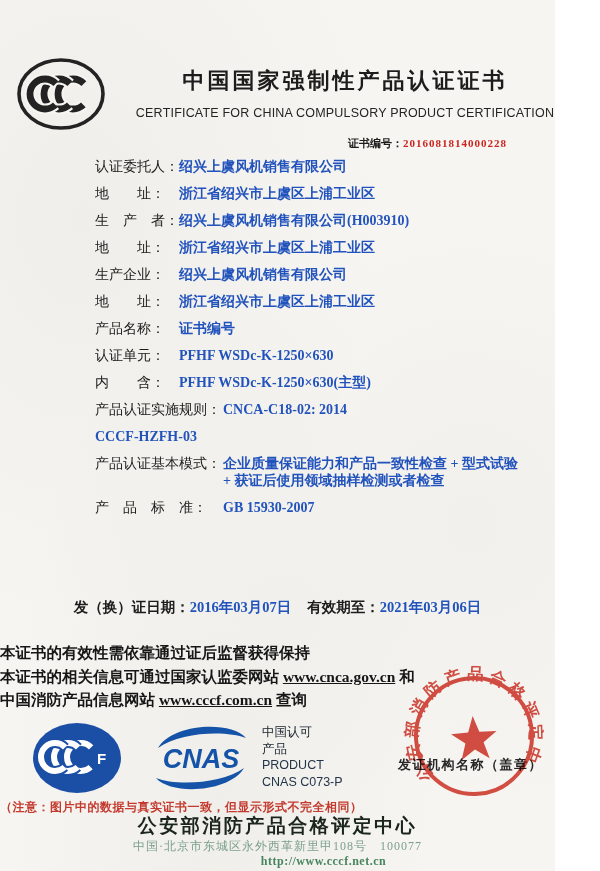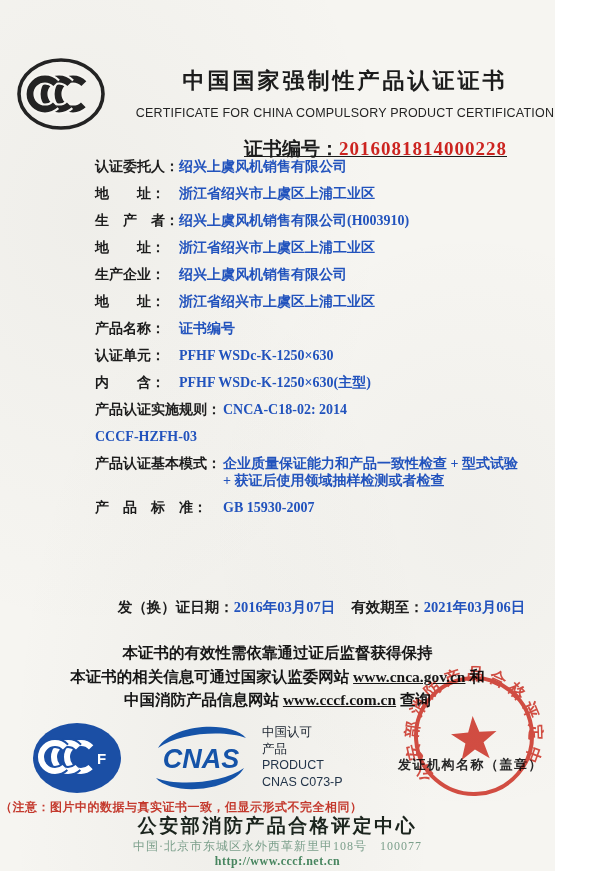--- a/index.html
+++ b/index.html
@@ -12,60 +12,60 @@
       radial-gradient(ellipse at 40% 90%, rgba(110,110,100,.05), transparent 45%);
     font-family:"Liberation Serif","DejaVu Serif",serif;
     color:#1c1c1c;
   }
   
   .ccc-top{position:absolute;left:16px;top:56px;}
   .title-block{position:absolute;left:108px;top:66px;width:474px;text-align:center;}
   .title{font-size:22px;font-weight:bold;letter-spacing:3px;}
   .subtitle{margin-top:10px;font-size:12.5px;letter-spacing:.2px;color:#242424;
             font-family:"Liberation Sans","DejaVu Sans",sans-serif;}
-  .certno{position:absolute;right:48px;top:136px;font-size:19px;font-weight:bold;text-decoration:underline;}
+  .certno{position:absolute;right:48px;top:136px;font-size:11px;font-weight:bold;}
   .certno .num{color:#cc2420;letter-spacing:1px;}
   
   .fields{position:absolute;left:95px;top:158px;width:478px;}
   .row{display:flex;align-items:flex-start;margin-bottom:10px;font-size:14px;line-height:17px;}
-  .row .lbl{flex:0 0 84px;font-weight:bold;white-space:nowrap;}
+  .row .lbl{flex:0 0 84px;font-weight:normal;white-space:nowrap;}
   .row.long .lbl{flex:0 0 128px;}
   .row .val{color:#2253bd;font-weight:bold;}
   .row .val div{margin:0;}
   
   .statement{position:absolute;left:16px;top:532px;width:568px;text-align:center;
              font-size:13.5px;line-height:19px;font-weight:bold;}
   .blue{color:#2253bd;}
   .statement .first-issue{margin-top:3px;}
   .issue-row{position:absolute;left:0;top:598px;width:100%;text-align:center;
-             font-size:14.5px;font-weight:bold;padding-left:44px;}
+             font-size:14.5px;font-weight:bold;}
   .issue-row .gap{display:inline-block;width:16px;}
   
-  .notice{position:absolute;left:0;top:641px;width:100%;text-align:center;
+  .notice{position:absolute;left:0;top:641px;width:100%;
           font-weight:bold;font-size:15.5px;line-height:23.5px;color:#161616;}
   .u{text-decoration:underline;}
   
   .ccc-f{position:absolute;left:30px;top:721px;}
   .cnas{position:absolute;left:150px;top:718px;}
   .cnas-txt{position:absolute;left:262px;top:724px;font-size:12.5px;line-height:16.5px;color:#17202c;}
   .cnas-txt .en{font-family:"Liberation Sans","DejaVu Sans",sans-serif;color:#23354a;}
   
   .stamp-caption{position:absolute;left:398px;top:756px;font-size:13px;font-weight:bold;
                  letter-spacing:1.5px;color:#262626;z-index:1;}
   .stamp{position:absolute;left:404px;top:666px;width:140px;height:140px;z-index:2;
          opacity:.88;mix-blend-mode:multiply;transform:rotate(-4deg);}
   
   .rednote{position:absolute;left:0;top:799px;width:100%;text-align:left;
            color:#c43a2e;font-size:12px;font-weight:bold;letter-spacing:.5px;}
   .orgname{position:absolute;left:0;top:813px;width:100%;text-align:center;
            font-size:19px;font-weight:bold;letter-spacing:2.5px;color:#1b241d;}
   .orgaddr{position:absolute;left:0;top:838px;width:100%;text-align:center;
            font-size:12px;color:#7b9f8b;letter-spacing:1px;}
   .orgurl{position:absolute;left:0;top:854px;width:100%;text-align:center;
-          font-size:12px;font-weight:bold;color:#47855f;letter-spacing:.5px;}
+          font-size:12px;font-weight:bold;color:#47855f;letter-spacing:.5px;padding-left:46px;}
 </style>
 </head>
 <body>
 
 <div class="page">
 
   <svg class="ccc-top" width="90" height="76" viewBox="0 0 90 76">
     <ellipse cx="45" cy="38" rx="42" ry="34" fill="none" stroke="#232323" stroke-width="3.6"></ellipse>
     <g fill="none">
       <circle cx="57" cy="38" r="15" stroke="#f6f5f1" stroke-width="11" stroke-dasharray="70.2 24" stroke-dashoffset="-12.1"></circle>

